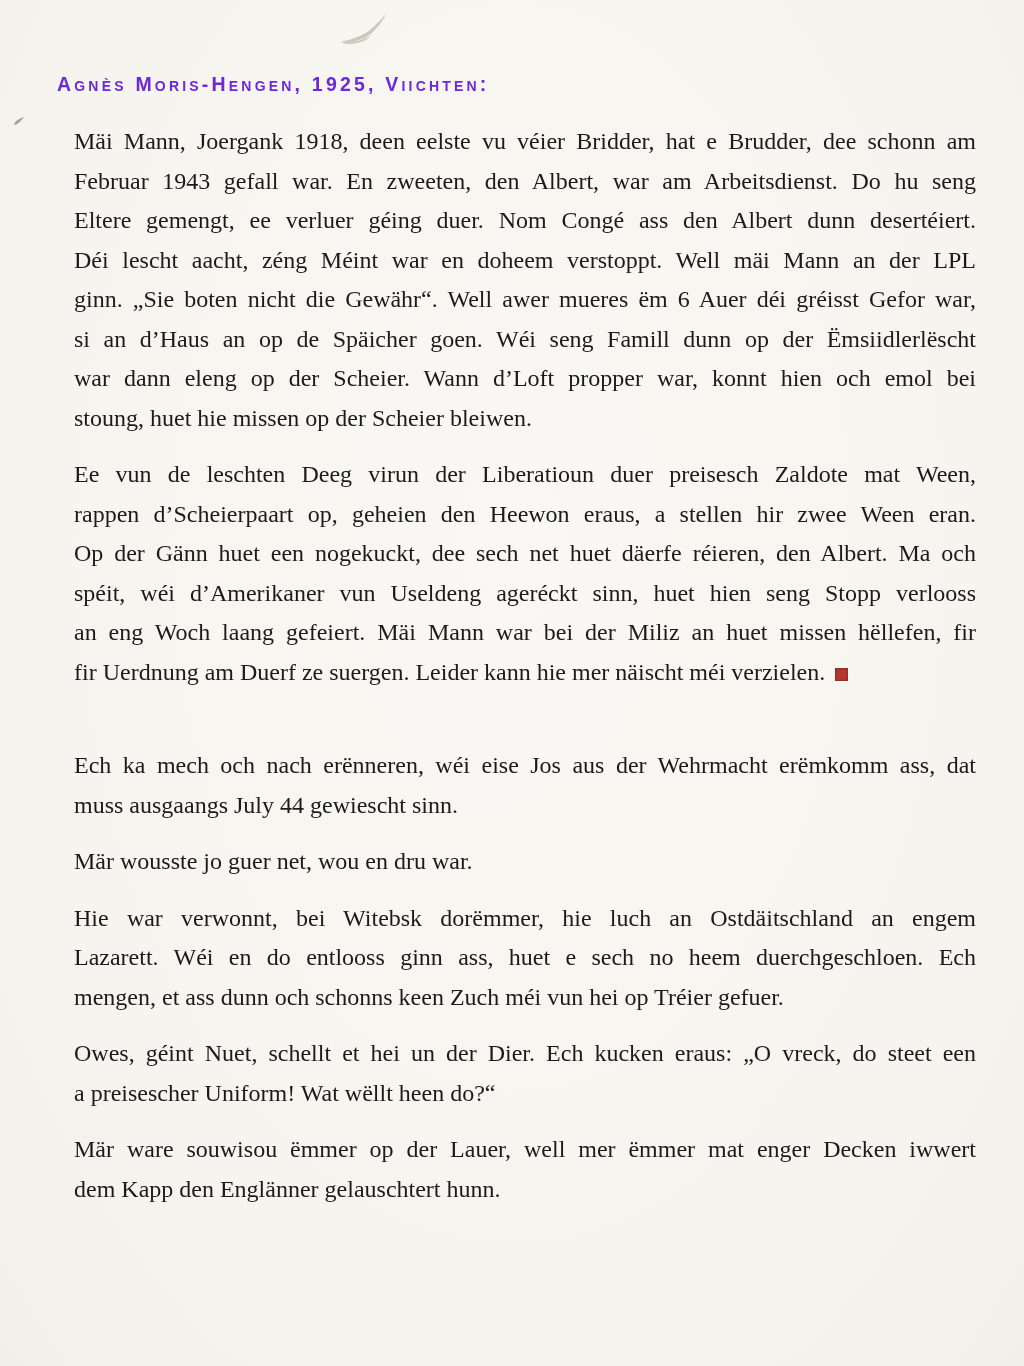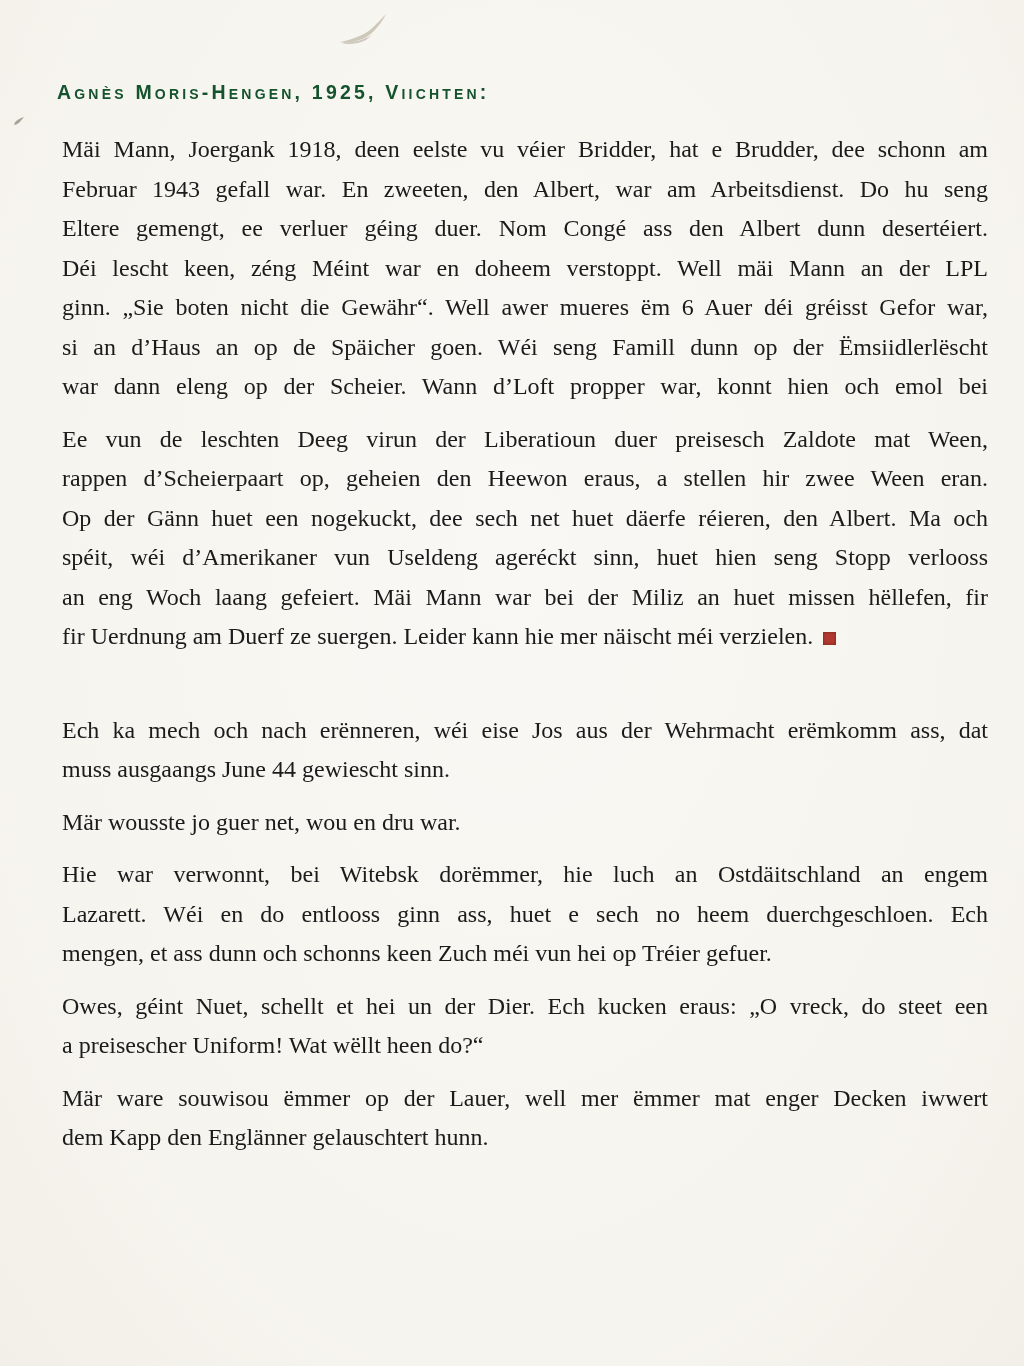--- a/index.html
+++ b/index.html
@@ -21,29 +21,29 @@
     top: 72px;
     left: 57px;
     width: 936px;
   }
   .section-heading {
     font-family: "Liberation Sans", "DejaVu Sans", sans-serif;
     font-variant: small-caps;
     font-weight: 700;
     font-size: 19.5px;
     letter-spacing: 3.2px;
-    color: #14532d;
-    margin: 8px 0 26px 0;
+    color: #6d28d9;
+    margin: 0 0 26px 0;
     line-height: 24px;
   }
   .section-2 {
     margin-top: 54px;
   }
   .para {
-    margin: 5px;
+    margin: 17px;
     font-family: Liberation Serif, serif;
   }
   .para + .para {
     margin-top: 13px;
   }
   .line {
     font-size: 24px;
     line-height: 39.5px;
     text-align: justify;
     text-align-last: justify;
@@ -91,41 +91,42 @@
 
 <main class="content">
 
   <section class="section section-1">
     <h2 class="section-heading">Agnès Moris-Hengen, 1925, Viichten:</h2>
     <div class="paragraphs">
         <div class="para">
           <div class="line">Mäi Mann, Joergank 1918, deen eelste vu véier Bridder, hat e Brudder, dee schonn am</div>
           <div class="line">Februar 1943 gefall war. En zweeten, den Albert, war am Arbeitsdienst. Do hu seng</div>
           <div class="line">Eltere gemengt, ee verluer géing duer. Nom Congé ass den Albert dunn desertéiert.</div>
-          <div class="line">Déi lescht keen, zéng Méint war en doheem verstoppt. Well mäi Mann an der LPL</div>
+          <div class="line">Déi lescht aacht, zéng Méint war en doheem verstoppt. Well mäi Mann an der LPL</div>
           <div class="line">ginn. „Sie boten nicht die Gewähr“. Well awer mueres ëm 6 Auer déi gréisst Gefor war,</div>
           <div class="line">si an d’Haus an op de Späicher goen. Wéi seng Famill dunn op der Ëmsiidlerlëscht</div>
           <div class="line">war dann eleng op der Scheier. Wann d’Loft propper war, konnt hien och emol bei</div>
+          <div class="line last">stoung, huet hie missen op der Scheier bleiwen.</div>
         </div>
         <div class="para">
           <div class="line">Ee vun de leschten Deeg virun der Liberatioun duer preisesch Zaldote mat Ween,</div>
           <div class="line">rappen d’Scheierpaart op, geheien den Heewon eraus, a stellen hir zwee Ween eran.</div>
           <div class="line">Op der Gänn huet een nogekuckt, dee sech net huet däerfe réieren, den Albert. Ma och</div>
           <div class="line">spéit, wéi d’Amerikaner vun Useldeng ageréckt sinn, huet hien seng Stopp verlooss</div>
           <div class="line">an eng Woch laang gefeiert. Mäi Mann war bei der Miliz an huet missen hëllefen, fir</div>
           <div class="line last">fir Uerdnung am Duerf ze suergen. Leider kann hie mer näischt méi verzielen.<span class="end-marker" style="background: rgb(176, 56, 46);"></span></div>
         </div>
       </div>
   </section>
 
   <section class="section section-2">
     <div class="paragraphs">
         <div class="para">
           <div class="line">Ech ka mech och nach erënneren, wéi eise Jos aus der Wehrmacht erëmkomm ass, dat</div>
-          <div class="line last">muss ausgaangs June 44 gewiescht sinn.</div>
+          <div class="line last">muss ausgaangs July 44 gewiescht sinn.</div>
         </div>
         <div class="para">
           <div class="line last">Mär wousste jo guer net, wou en dru war.</div>
         </div>
         <div class="para">
           <div class="line">Hie war verwonnt, bei Witebsk dorëmmer, hie luch an Ostdäitschland an engem</div>
           <div class="line">Lazarett. Wéi en do entlooss ginn ass, huet e sech no heem duerchgeschloen. Ech</div>
           <div class="line last">mengen, et ass dunn och schonns keen Zuch méi vun hei op Tréier gefuer.</div>
         </div>
         <div class="para">

